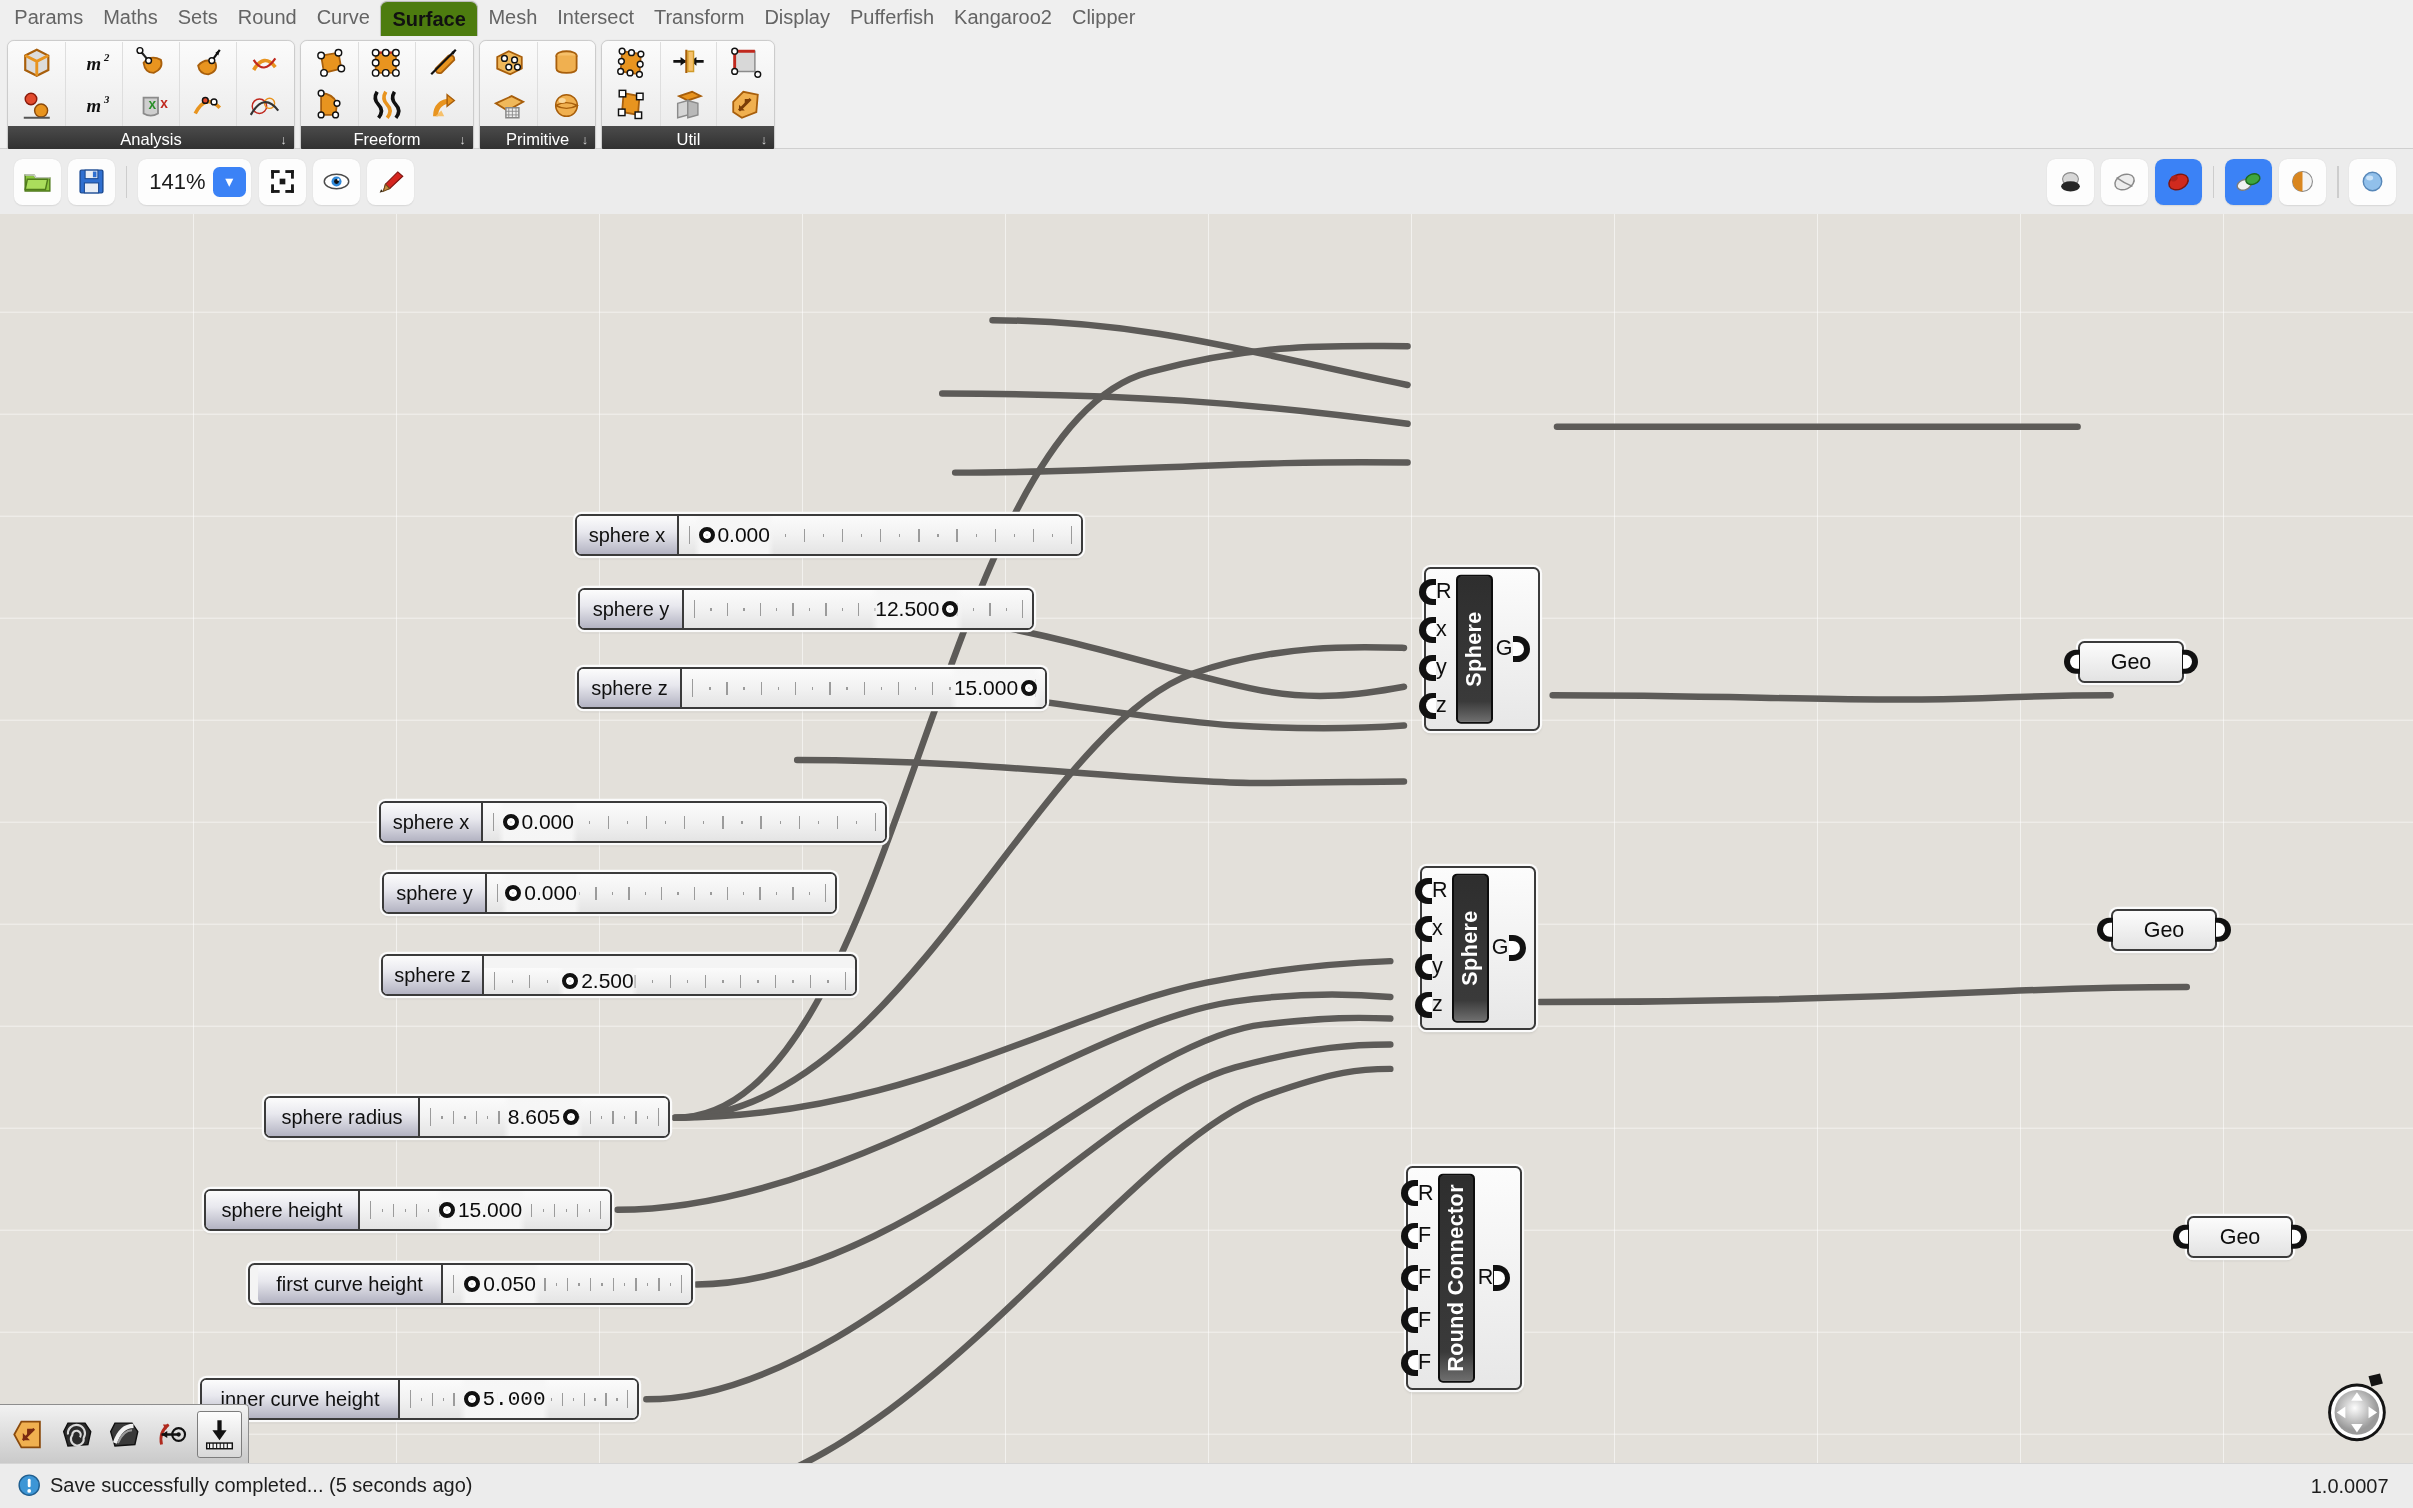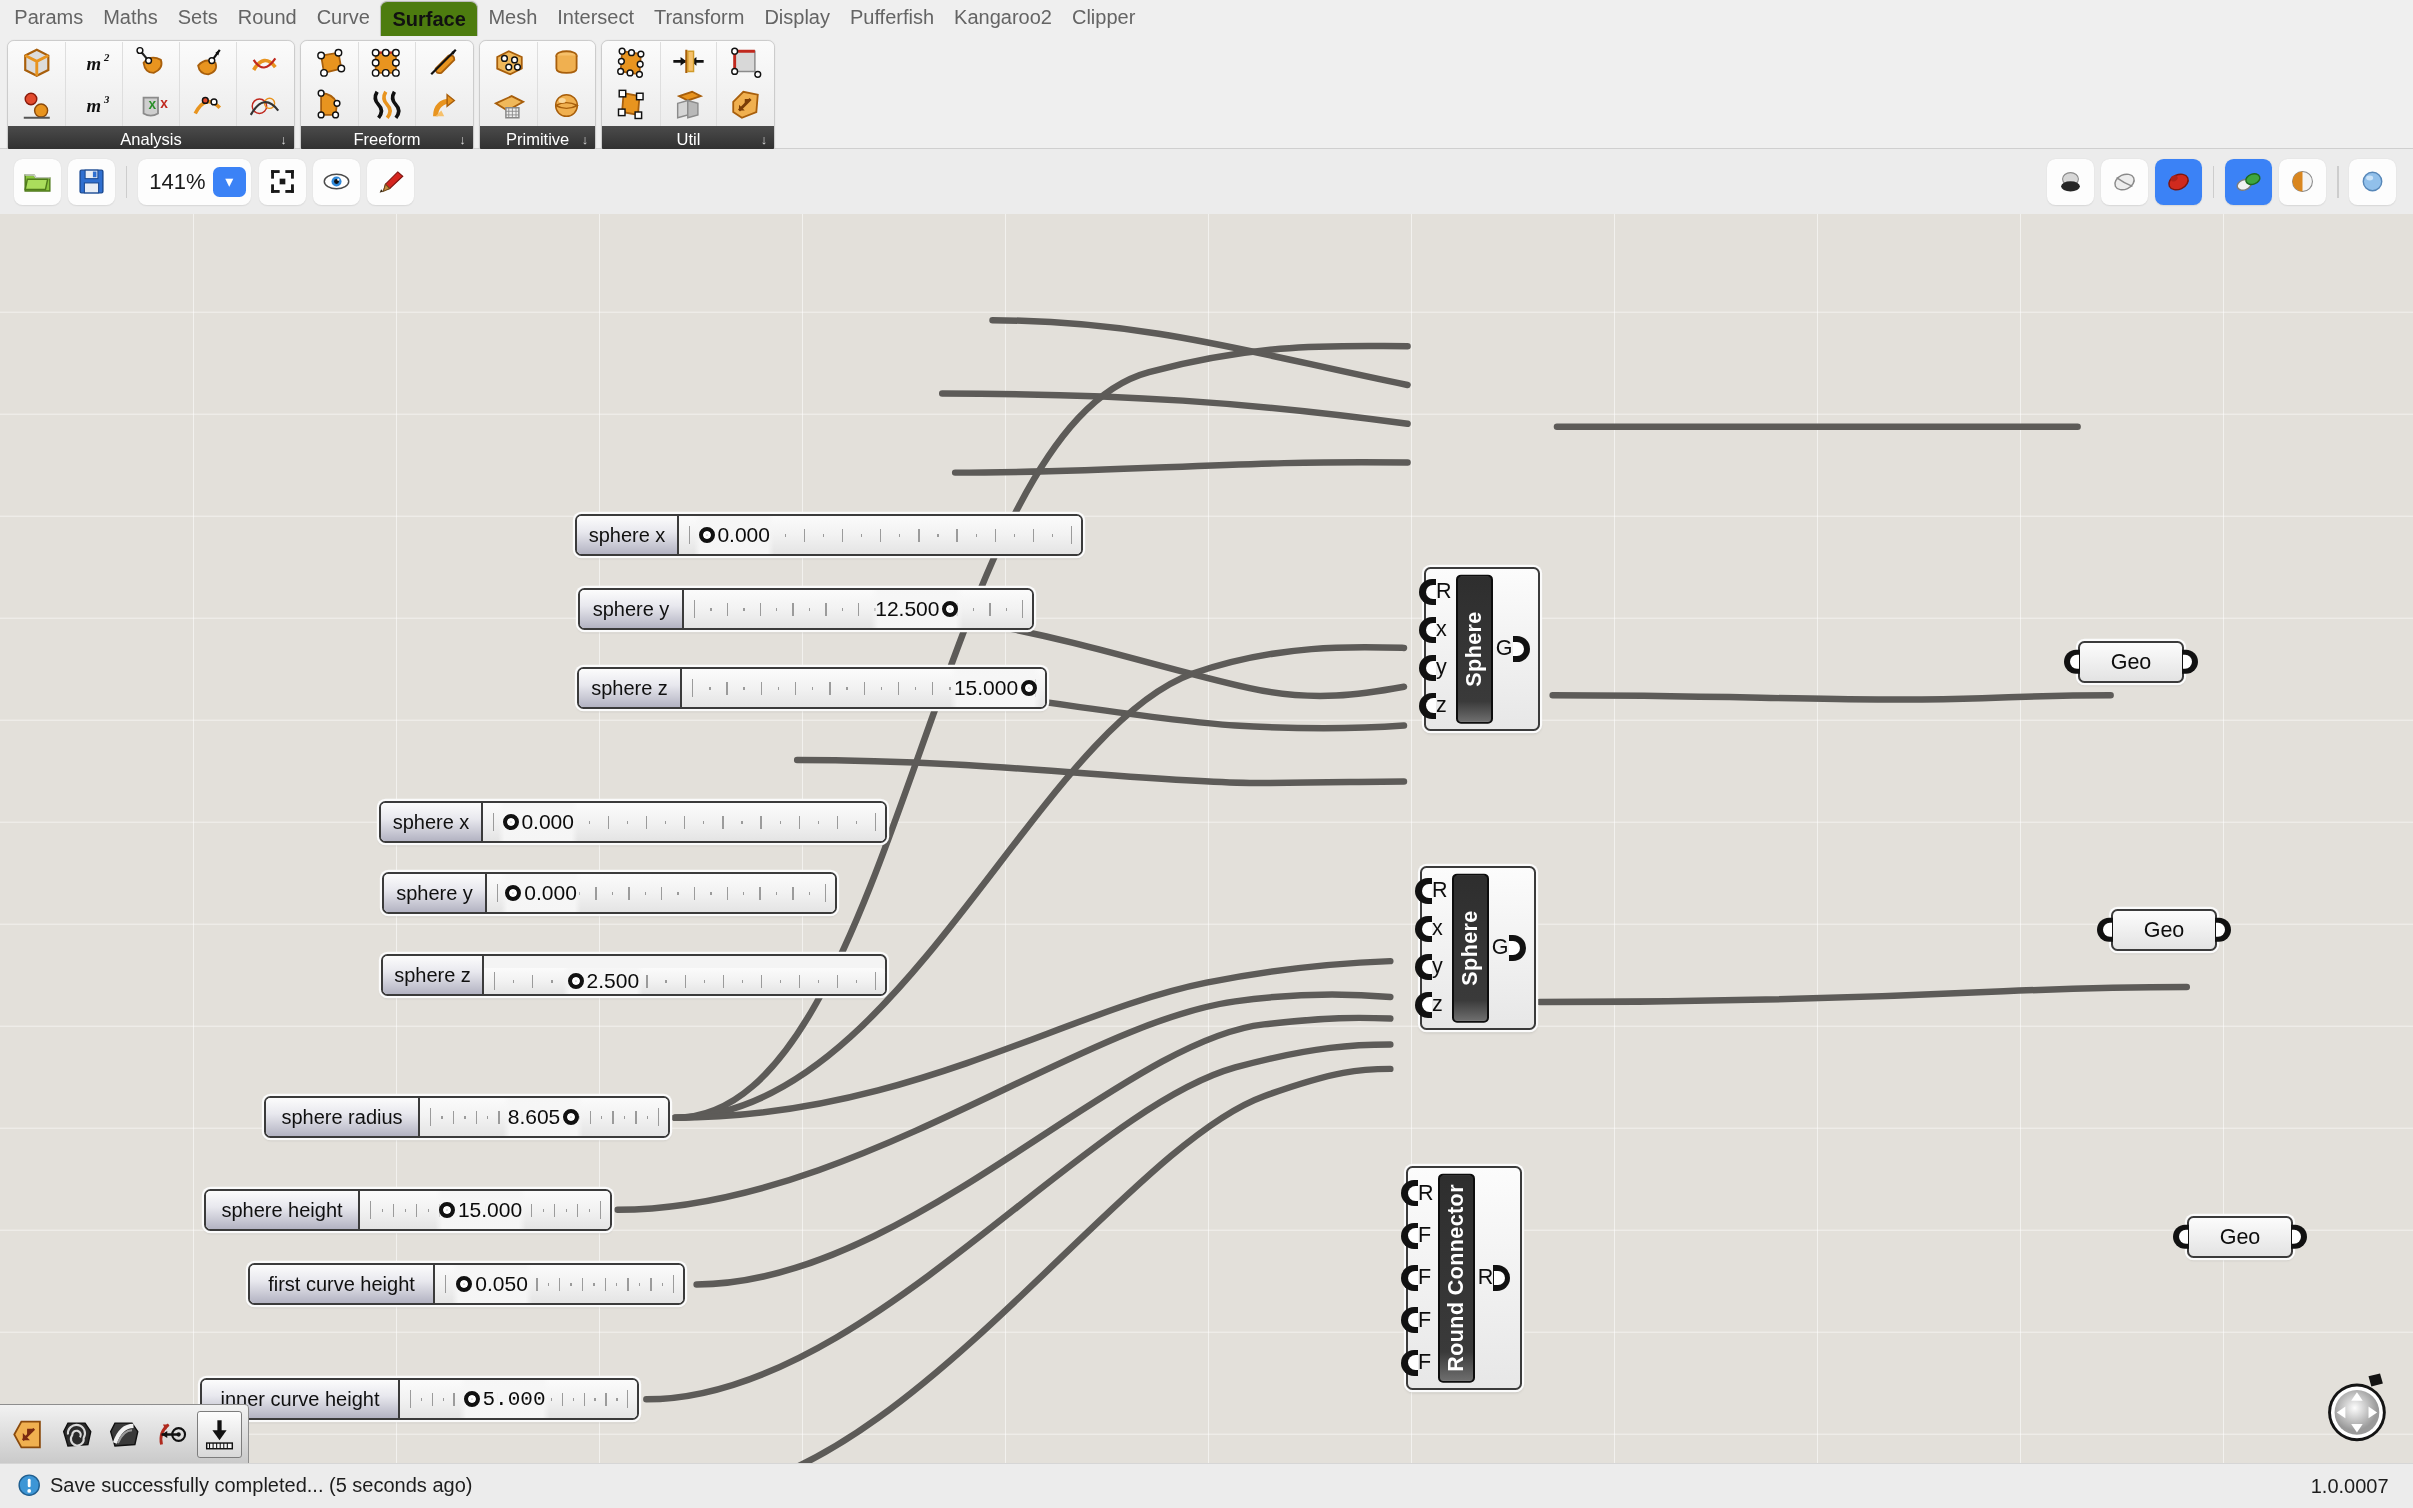--- a/index.html
+++ b/index.html
@@ -813,21 +813,21 @@
               <i class="maj" style="left: 100%;"></i>
             </div>
             <div class="sl-val" style="left: calc(2% + 7.2px);">
               <span class="knob"></span>
               <span>0.000</span>
             </div>
           </div>
         </div>
         <div class="slider" style="left: 381px; top: 740px;">
           <div class="sl-name" style="width: 101px;">sphere z</div>
-          <div class="sl-track" style="width: 401px; margin-top: 12px;">
+          <div class="sl-track" style="width: 371px; margin-top: 12px;">
             <div class="ticks">
               <i class="maj" style="left: 0%;"></i>
               <i style="left: 5%;"></i>
               <i class="med" style="left: 10%;"></i>
               <i style="left: 15%;"></i>
               <i class="med" style="left: 20%;"></i>
               <i style="left: 25%;"></i>
               <i class="med" style="left: 30%;"></i>
               <i style="left: 35%;"></i>
               <i class="med" style="left: 40%;"></i>
@@ -907,21 +907,21 @@
               <i class="med" style="left: 90%;"></i>
               <i style="left: 95%;"></i>
               <i class="maj" style="left: 100%;"></i>
             </div>
             <div class="sl-val" style="left: calc(27% + 7.2px);">
               <span class="knob"></span>
               <span>15.000</span>
             </div>
           </div>
         </div>
-        <div class="slider" style="left: 248px; top: 1049px;">
+        <div class="slider" style="left: 248px; top: 1049px; padding-left: 8px;">
           <div class="sl-name" style="width: 185px;">first curve height</div>
           <div class="sl-track" style="width: 248px;">
             <div class="ticks">
               <i class="maj" style="left: 0%;"></i>
               <i style="left: 5%;"></i>
               <i class="med" style="left: 10%;"></i>
               <i style="left: 15%;"></i>
               <i class="med" style="left: 20%;"></i>
               <i style="left: 25%;"></i>
               <i class="med" style="left: 30%;"></i>

